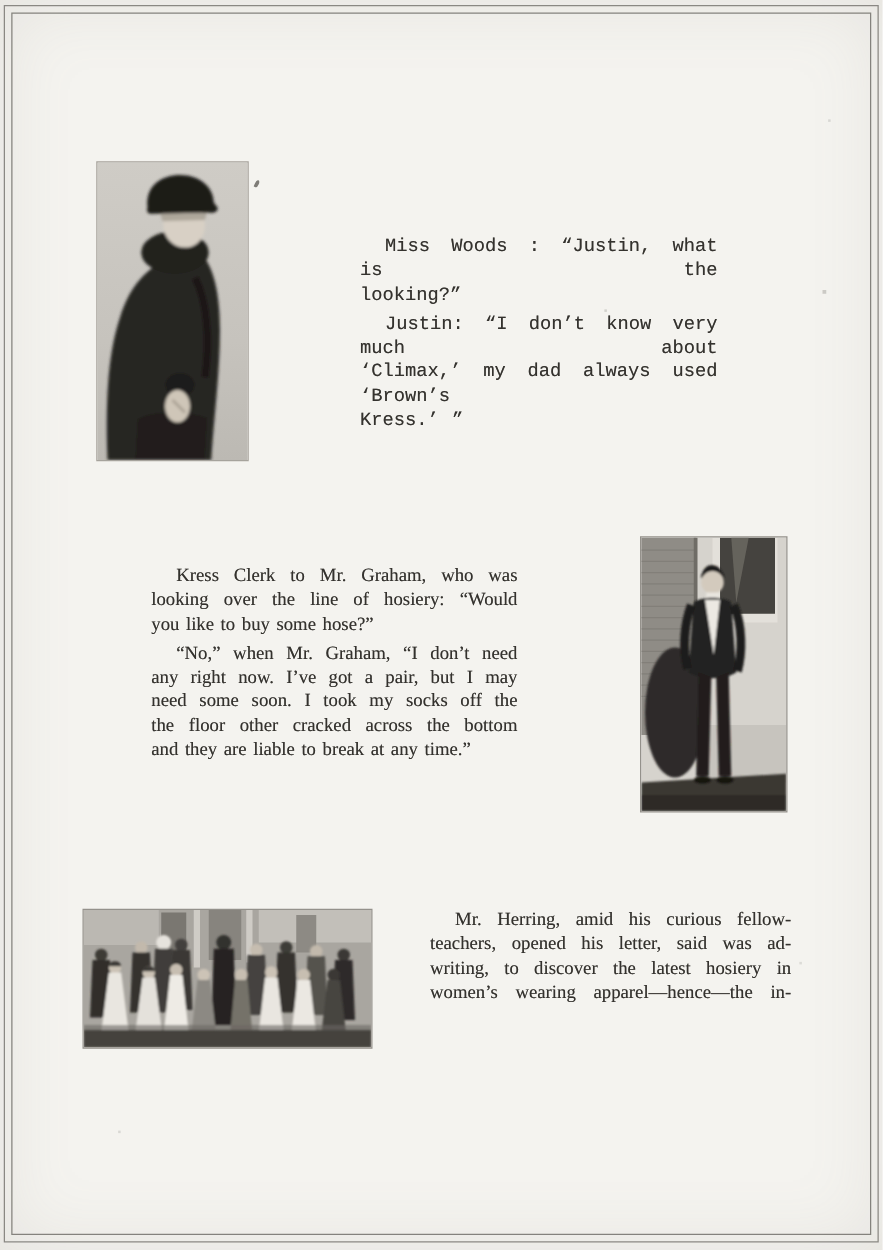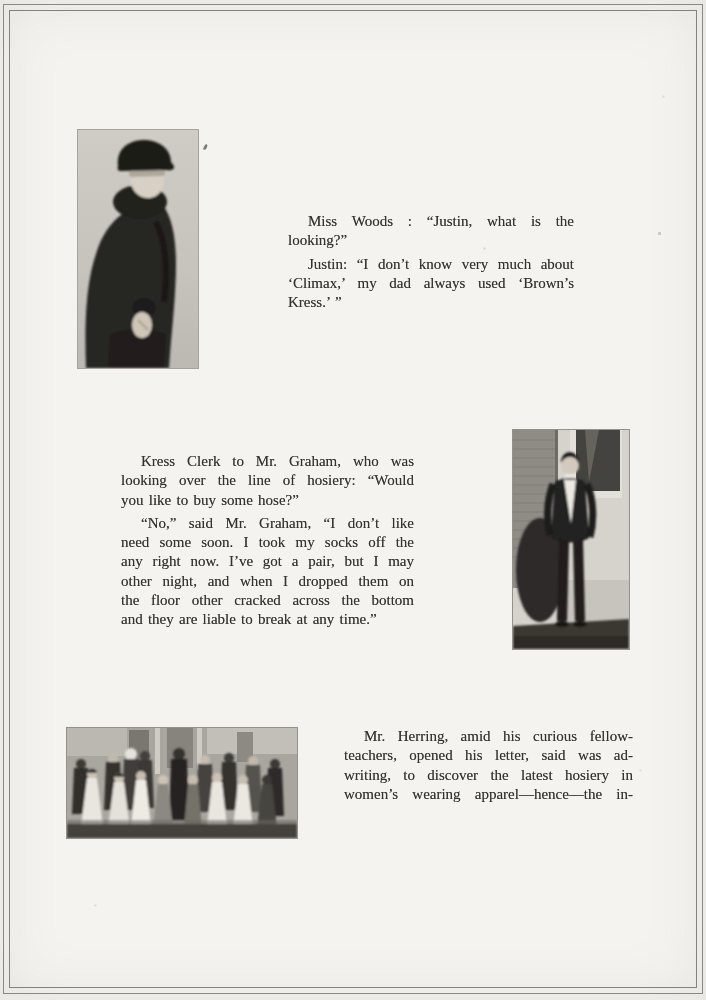--- a/index.html
+++ b/index.html
@@ -21,21 +21,21 @@
 
   
   .textblock {
     position: absolute;
     color: #34322e;
     font-size: 15px;
     line-height: 19.3px;
     word-spacing: 1.5px;
     text-shadow: 0 0 0.5px rgba(45,43,40,0.55);
   }
-  .tb1 { left: 288px; top: 212px; width: 286px; }
+  .tb1 { left: 288px; top: 188px; width: 286px; font-family: Liberation Mono, monospace; }
   .tb2 { left: 121px; top: 452px; width: 293px; }
   .tb3 { left: 344px; top: 727px; width: 289px; }
 
   .para + .para { margin-top: 4px; }
   .line { text-align: justify; text-align-last: justify; overflow: hidden; }
   .line.end { text-align-last: left; }
   .line.first { text-indent: 20px; }
 
   
   .photo { position: absolute; margin: 0; padding: 0; }
@@ -114,24 +114,23 @@
       </div>
     </section>
 
   <section class="textblock tb2">
       <div class="para">
         <div class="line first">Kress Clerk to Mr. Graham, who was</div>
         <div class="line">looking over the line of hosiery:  “Would</div>
         <div class="line end">you like to buy some hose?”</div>
       </div>
       <div class="para">
-        <div class="line first">“No,” said Mr. Graham, “I don’t like</div>
+        <div class="line first">“No,” when Mr. Graham, “I don’t need</div>
+        <div class="line">any right now.  I’ve got a pair, but I may</div>
         <div class="line">need some soon.  I took my socks off the</div>
-        <div class="line">any right now.  I’ve got a pair, but I may</div>
-        <div class="line">other night, and when I dropped them on</div>
         <div class="line">the floor other cracked across the bottom</div>
         <div class="line end">and they are liable to break at any time.”</div>
       </div>
     </section>
 
   <figure class="photo photo-2" aria-label="man in a dark suit standing outdoors before a brick wall and window">
     <svg viewBox="0 0 116 219" width="116" height="219">
       <defs>
           <filter id="sb2">
             <feGaussianBlur stdDeviation="0.9"></feGaussianBlur>

